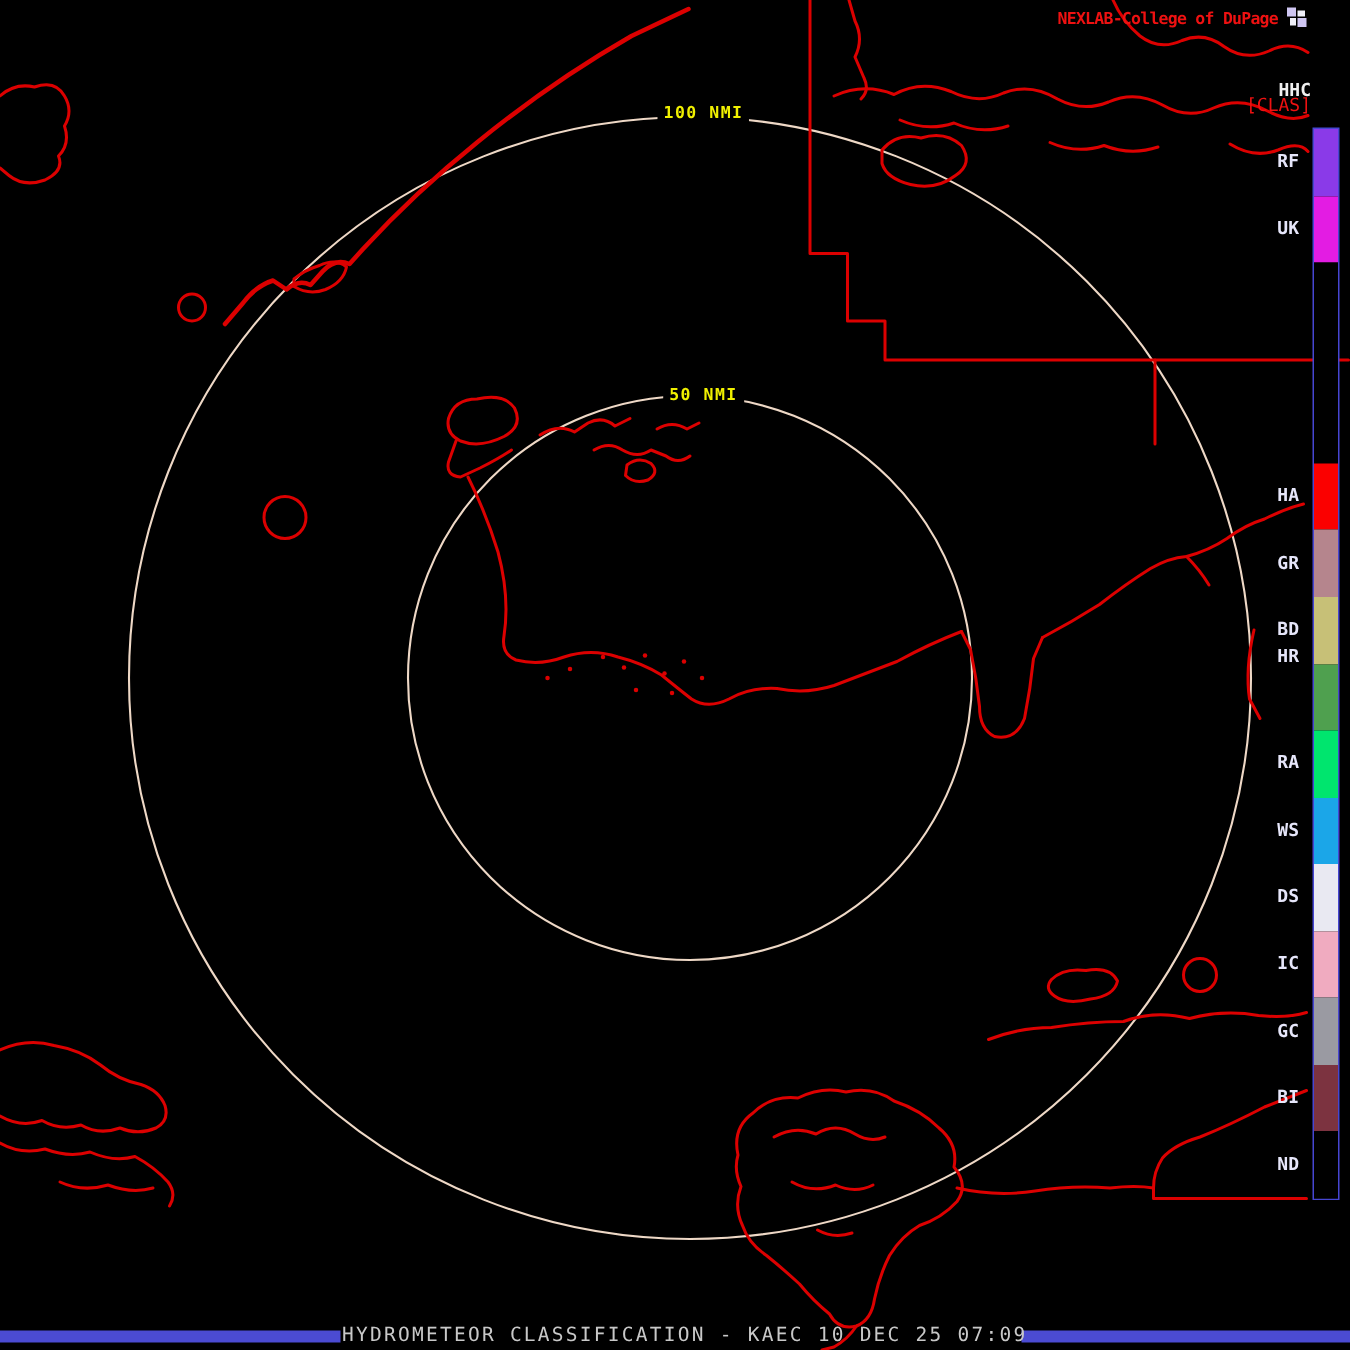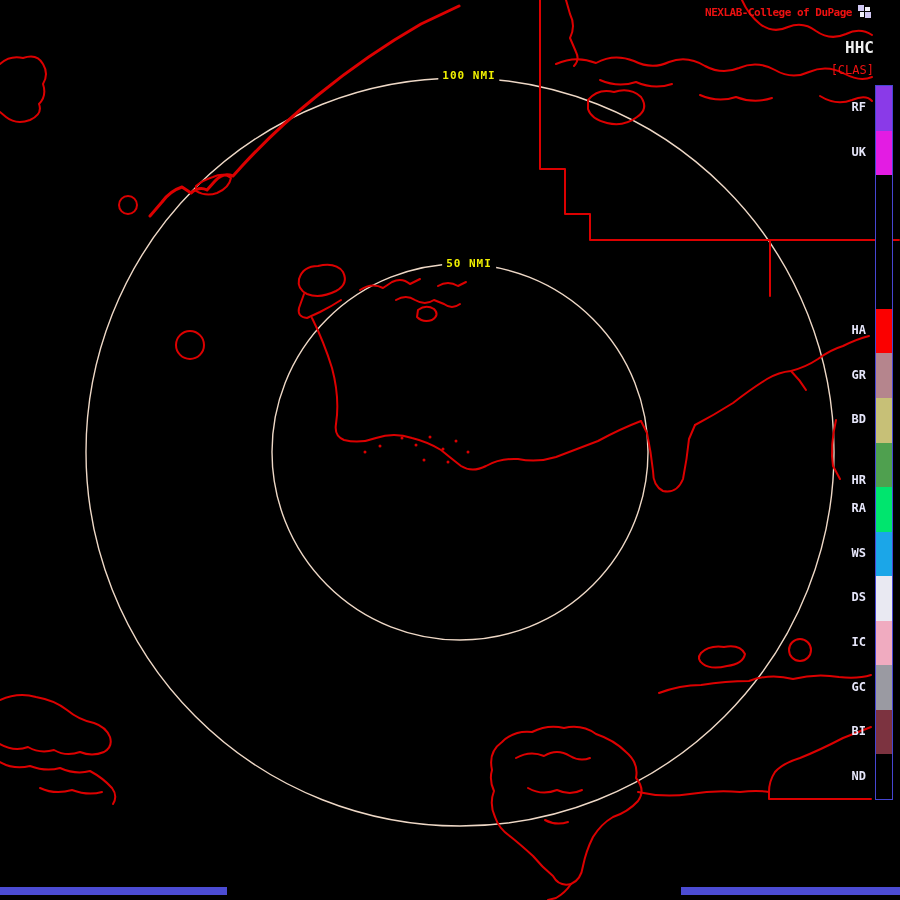--- a/index.html
+++ b/index.html
@@ -18,22 +18,22 @@
     position:absolute; transform:translate(-50%,-50%);
     background:#000; padding:1px 4px; z-index:3;
     color:var(--ring-label,#f0f000); font-size:11px; font-weight:bold; letter-spacing:1px; white-space:nowrap;margin-left:20px;
   }
   .brand {
     position:absolute; top:6px; right:48px; z-index:4;
     color:var(--brand-text,#ee1111); font-size:11px; font-weight:bold; letter-spacing:-0.5px; white-space:nowrap;
   }
   .logo { position:absolute; top:4px; right:28px; width:15px; height:15px; z-index:4; }
   .product-code {
-    position:absolute; top:38px; right:26px; z-index:4;
-    color:var(--product-text,#f0f0f0); font-size:16px; font-weight:bold;
+    position:absolute; top:53px; right:26px; z-index:4;
+    color:var(--product-text,#f0f0f0); font-size:12px; font-weight:bold;
   }
   .clas {
     position:absolute; top:63px; right:26px; z-index:4;
     color:var(--clas-text,#ee1111); font-size:12px; font-weight:normal;
   }
   .legend-bar {
     position:absolute; top:85px; right:7px; width:18px; height:715px; z-index:4;
     border:1px solid var(--legend-border,#4646d2);
     display:flex; flex-direction:column;
   }
@@ -156,26 +156,27 @@
       <div class="legend-seg" style="height: 44.5625px; background: rgb(154, 154, 162);"></div>
       <div class="legend-seg" style="height: 44.5625px; background: rgb(124, 51, 64);"></div>
       <div class="legend-seg" style="height: 44.5625px; background: rgb(0, 0, 0);"></div>
     </div>
   <div>
       <div class="legend-label" style="top: 100.281px;">RF</div>
       <div class="legend-label" style="top: 144.844px; padding-left: 12px;">UK</div>
       <div class="legend-label" style="top: 323.094px;">HA</div>
       <div class="legend-label" style="top: 367.656px;">GR</div>
       <div class="legend-label" style="top: 412.219px;">BD</div>
-      <div class="legend-label" style="top: 473px;">HR</div>
+      <div class="legend-label" style="top: 430px;">HR</div>
       <div class="legend-label" style="top: 501.344px;">RA</div>
       <div class="legend-label" style="top: 545.906px;">WS</div>
       <div class="legend-label" style="top: 590.469px;">DS</div>
       <div class="legend-label" style="top: 635.031px;">IC</div>
       <div class="legend-label" style="top: 679.594px; text-align: right;">GC</div>
       <div class="legend-label" style="top: 724.156px;">BI</div>
       <div class="legend-label" style="top: 768.719px;">ND</div>
     </div>
 
   <div class="footer-bar left"></div>
   <div class="footer-bar right"></div>
+  <div class="footer-text">HYDROMETEOR CLASSIFICATION - KAEC 10 DEC 25 07:09</div>
 
 </div>
 
 </body></html>

